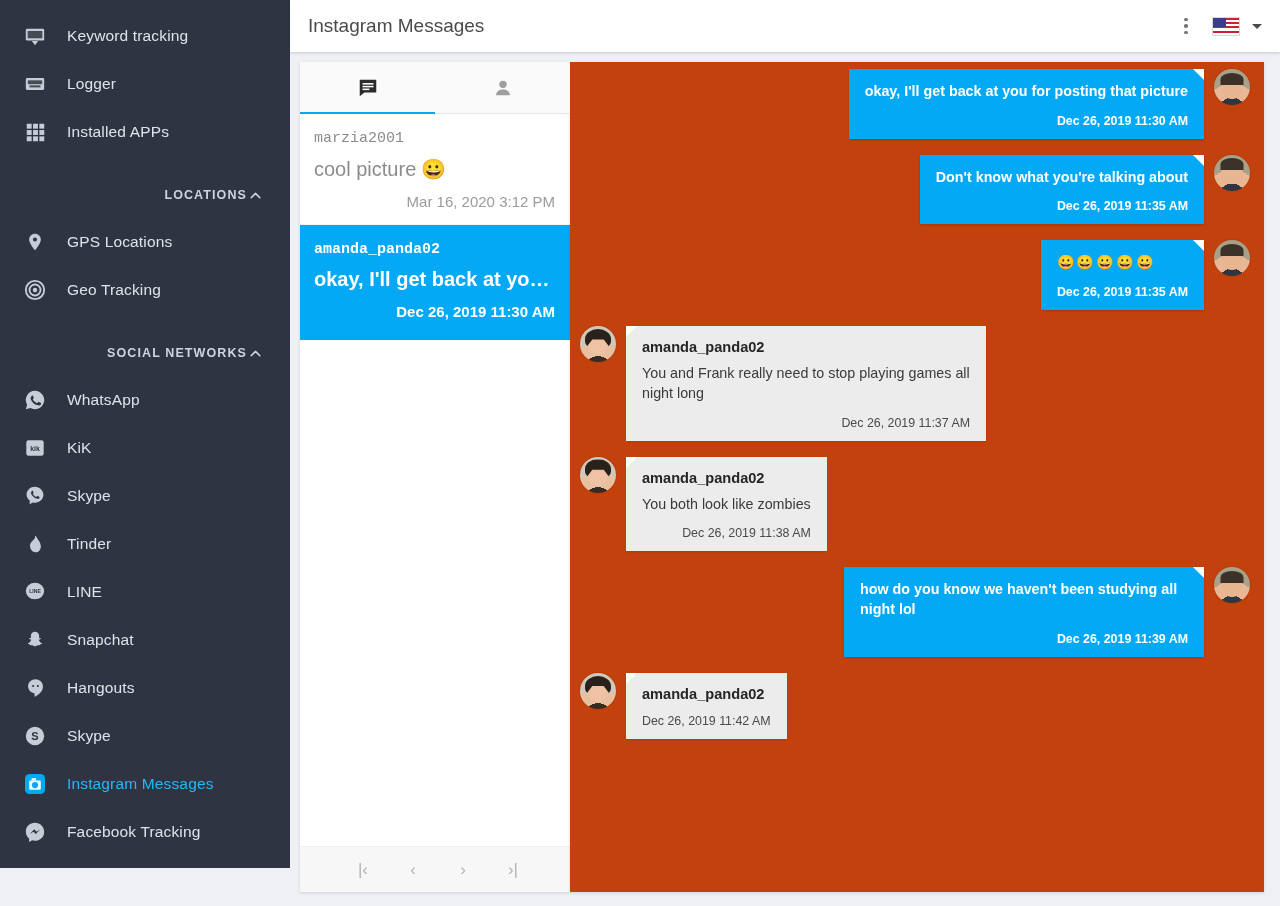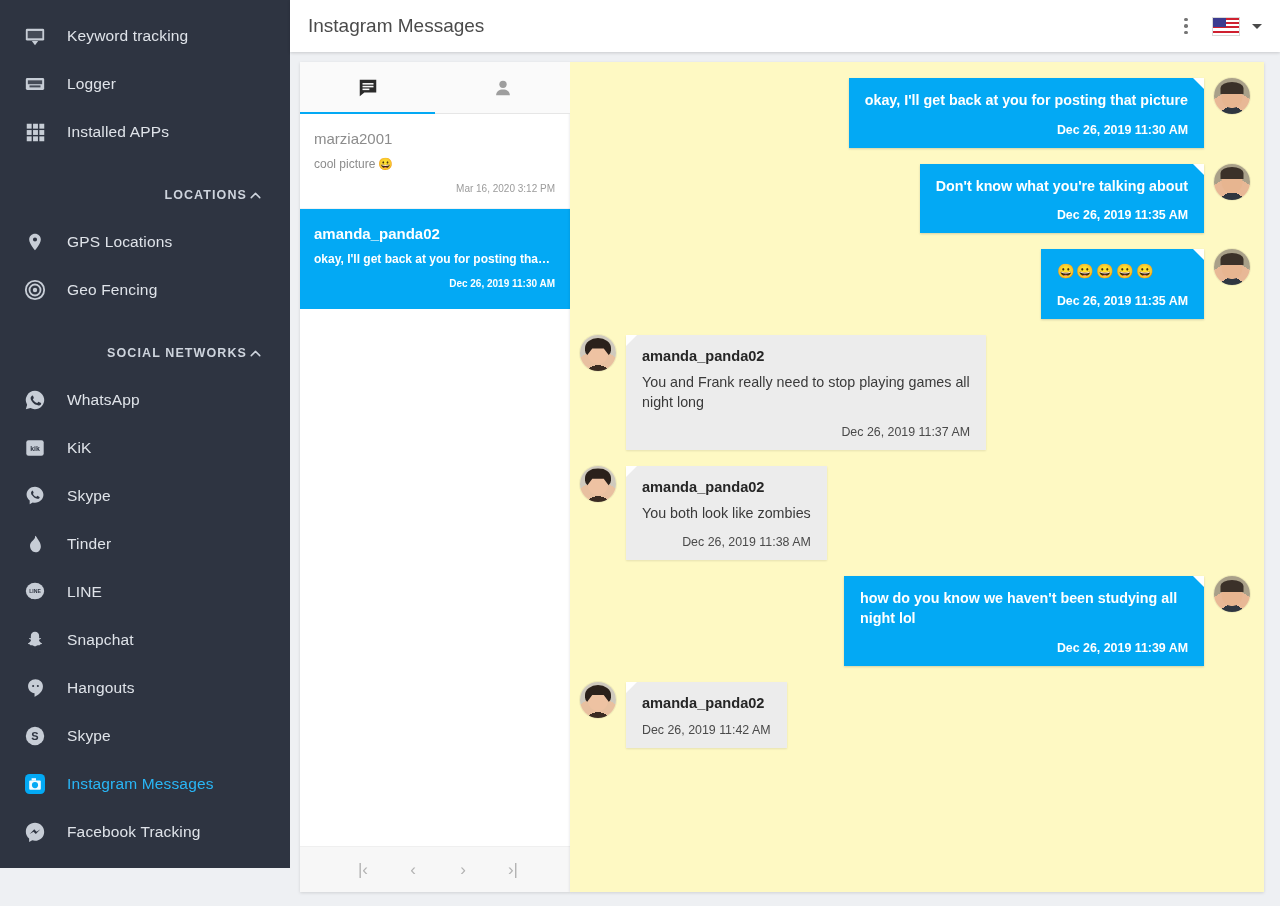--- a/index.html
+++ b/index.html
@@ -91,42 +91,42 @@
     width: 50%; height: 2.5px; background: #03a9f4;
   }
   .tab .ti { color: #9e9e9e; display: flex; }
   .tab.active .ti { color: #2b2b2b; }
 
   .conv-list { flex: 1; overflow: hidden; }
   .conv {
     padding: 16px 15px 14px 14px; cursor: pointer;
     border-bottom: 1px solid #f2f2f2;
   }
-  .conv .cname { font-size: 15px; color: #8c8c8c; margin-bottom: 10px; }
-  .conv .cmsg { font-size: 12px; color: #8c8c8c; white-space: nowrap; overflow: hidden; text-overflow: ellipsis; }
-  .conv .ctime { font-size: 10px; color: #9b9b9b; text-align: right; margin-top: 12px; }
+  .conv .cname { font-size: 15px; color: #8c8c8c; margin-bottom: 10px; font-family: Liberation Mono, monospace; }
+  .conv .cmsg { font-size: 20px; color: #8c8c8c; white-space: nowrap; overflow: hidden; text-overflow: ellipsis; }
+  .conv .ctime { font-size: 15px; color: #9b9b9b; text-align: right; margin-top: 12px; }
   .conv.selected { background: #03a9f4; border-bottom: none; padding-bottom: 20px; }
   .conv.selected .cname { color: #fff; font-weight: bold; font-size: 15px; }
   .conv.selected .cmsg { color: #fff; font-weight: bold; }
   .conv.selected .ctime { color: #fff; font-weight: bold; }
 
   .pager {
     height: 46px; background: #f7f7f7; border-top: 1px solid #efefef;
     display: flex; align-items: center; padding-left: 52px; gap: 28px;
   }
   .pg-btn {
     width: 22px; height: 22px; display: flex; align-items: center; justify-content: center;
     color: #b3b3b3; cursor: pointer; font-size: 17px; line-height: 1;
   }
 
   
   .chat-panel {
-    flex: 1; background: #fef9c3; margin-left: 0;
+    flex: 1; background: #c2410c; margin-left: 0;
     box-shadow: 0 1px 3px rgba(0,0,0,.13);
-    padding: 16px 14px 16px 10px;
+    padding: 7px 14px 16px 10px;
     overflow: hidden; min-height: 0;
   }
   .msg-row { display: flex; margin-bottom: 16px; align-items: flex-start; }
   .msg-row.out { justify-content: flex-end; }
 
   .avatar {
     width: 36px; height: 36px; border-radius: 50%; flex: 0 0 36px;
     overflow: hidden; position: relative; background: #b9b0a0;
     box-shadow: 0 0 0 1px rgba(0,0,0,.06);
   }
@@ -239,21 +239,21 @@
         <span class="nav-label">GPS Locations</span>
       </div>
       <div class="nav-item">
         <span class="nav-icon">
           <svg width="22" height="22" viewBox="0 0 24 24">
             <circle cx="12" cy="12" r="10" fill="none" stroke="currentColor" stroke-width="2"></circle>
             <circle cx="12" cy="12" r="6" fill="none" stroke="currentColor" stroke-width="2"></circle>
             <circle cx="12" cy="12" r="2.4" fill="currentColor"></circle>
           </svg>
         </span>
-        <span class="nav-label">Geo Fencing</span>
+        <span class="nav-label">Geo Tracking</span>
       </div>
       <div class="group-head">
         <span class="group-title">SOCIAL NETWORKS</span>
         <span class="chev">
           <svg width="17" height="17" viewBox="0 0 24 24">
             <path d="M6 15l6-6 6 6" fill="none" stroke="currentColor" stroke-width="2.1" stroke-linecap="round" stroke-linejoin="round"></path>
           </svg>
         </span>
       </div>
       <div class="nav-item">

